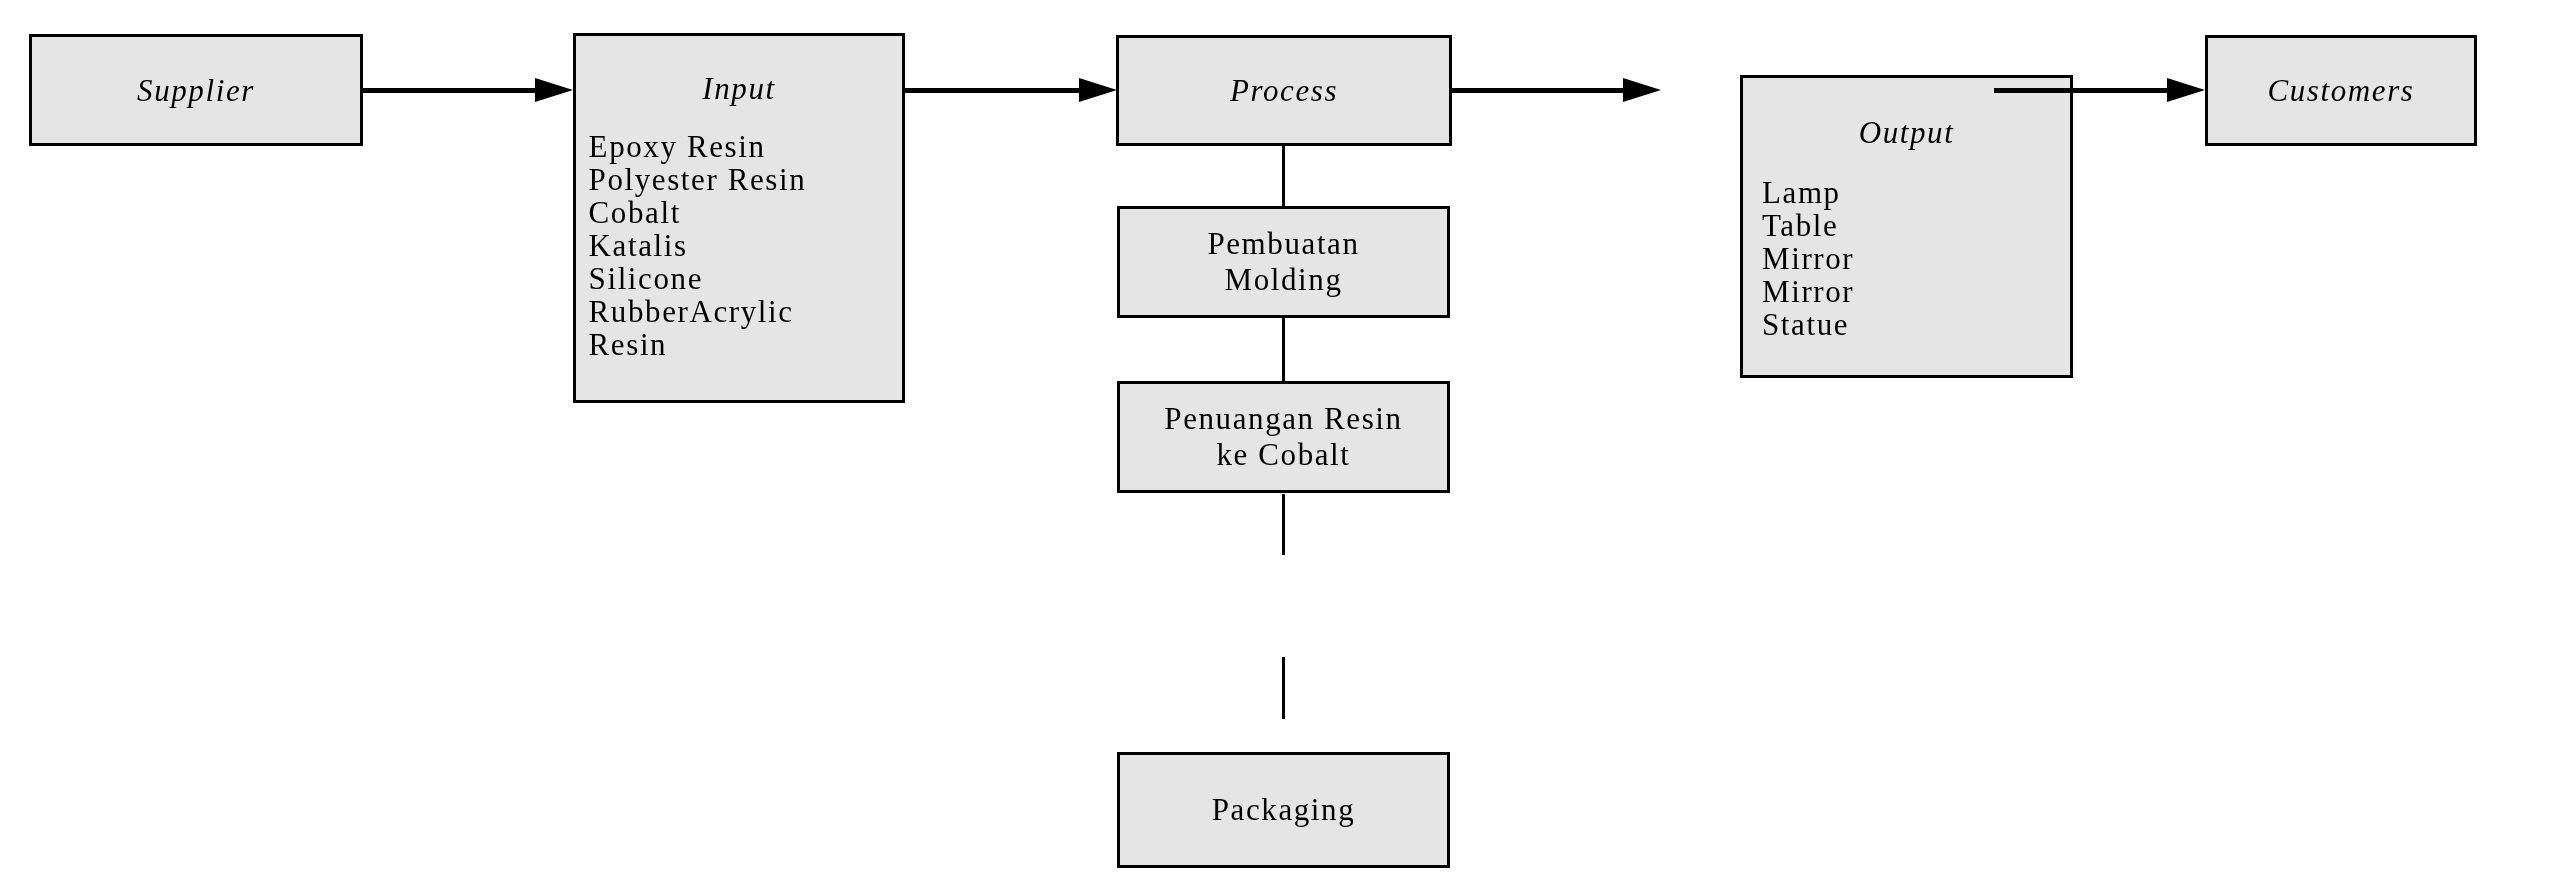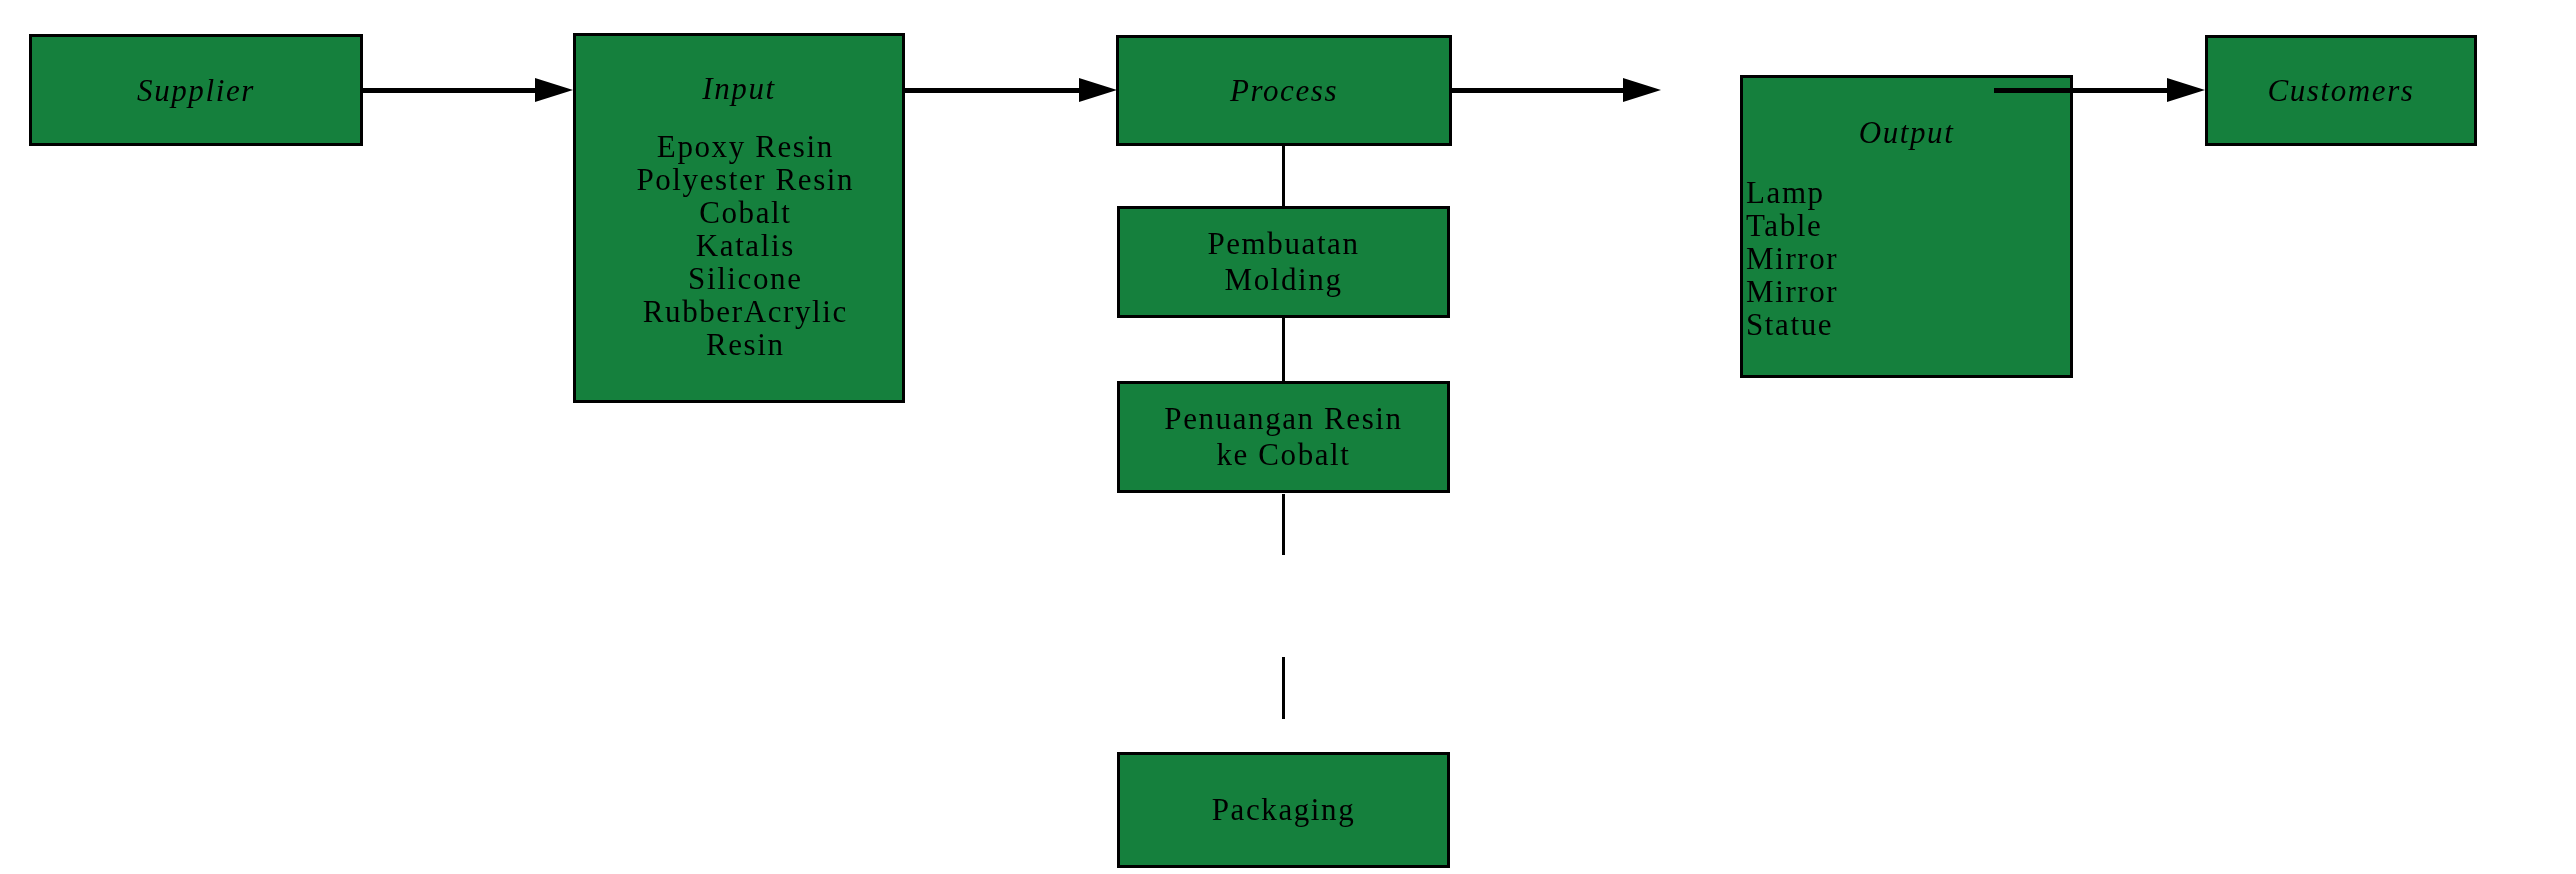--- a/index.html
+++ b/index.html
@@ -13,21 +13,21 @@
     height: 875px;
     background: #ffffff;
     overflow: hidden;
     font-family: "Liberation Serif", "DejaVu Serif", serif;
     color: #000000;
   }
   .box {
     position: absolute;
     box-sizing: border-box;
     border: 3.9px solid #000000;
-    background: #15803d;
+    background: #e5e5e5;
   }
   .center-box {
     display: flex;
     align-items: center;
     justify-content: center;
     text-align: center;
   }
   .title {
     font-style: italic;
     font-size: 31px;
@@ -53,22 +53,22 @@
   #supplier   { left: 29px;   top: 34px; width: 334px; height: 112px; }
   #input      { left: 573px;  top: 33px; width: 332px; height: 370px; }
   #process    { left: 1116px; top: 35px; width: 336px; height: 111px; }
   #output     { left: 1740px; top: 34px; width: 333px; height: 303px; margin-top: 41px; }
   #customers  { left: 2205px; top: 35px; width: 272px; height: 111px; }
 
   
   .tall-box { text-align: center; }
   #input  { padding-top: 33px; }
   #output { padding-top: 35px; }
-  #input .list  { margin-top: 22px; text-align: center; padding-left: 12.6px; }
-  #output .list { margin-top: 23.6px; text-align: left; padding-left: 3px; }
+  #input .list  { margin-top: 22px; text-align: left; padding-left: 12.6px; }
+  #output .list { margin-top: 23.6px; text-align: left; padding-left: 19px; }
 
   
   #step-pembuatan  { left: 1117px; top: 206px; width: 333px; height: 112px; }
   #step-penuangan  { left: 1117px; top: 381px; width: 333px; height: 112px; }
   #step-finishing  { left: 1117px; top: 554px; width: 333px; height: 103px; }
   #step-packaging  { left: 1117px; top: 752px; width: 333px; height: 116px; }
 
   
   .hshaft {
     position: absolute;

